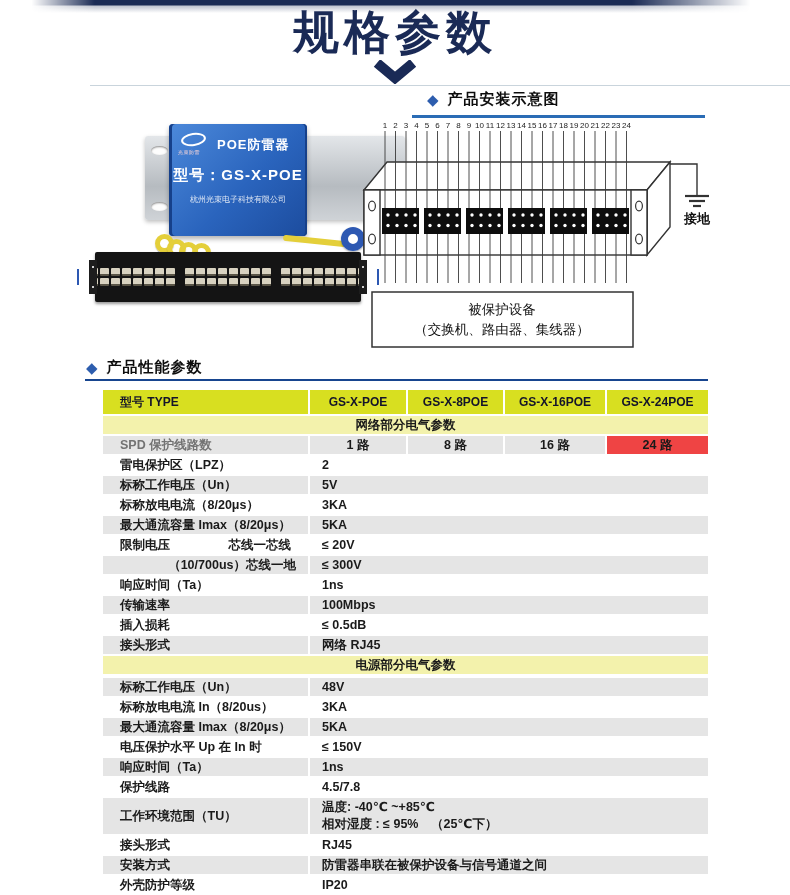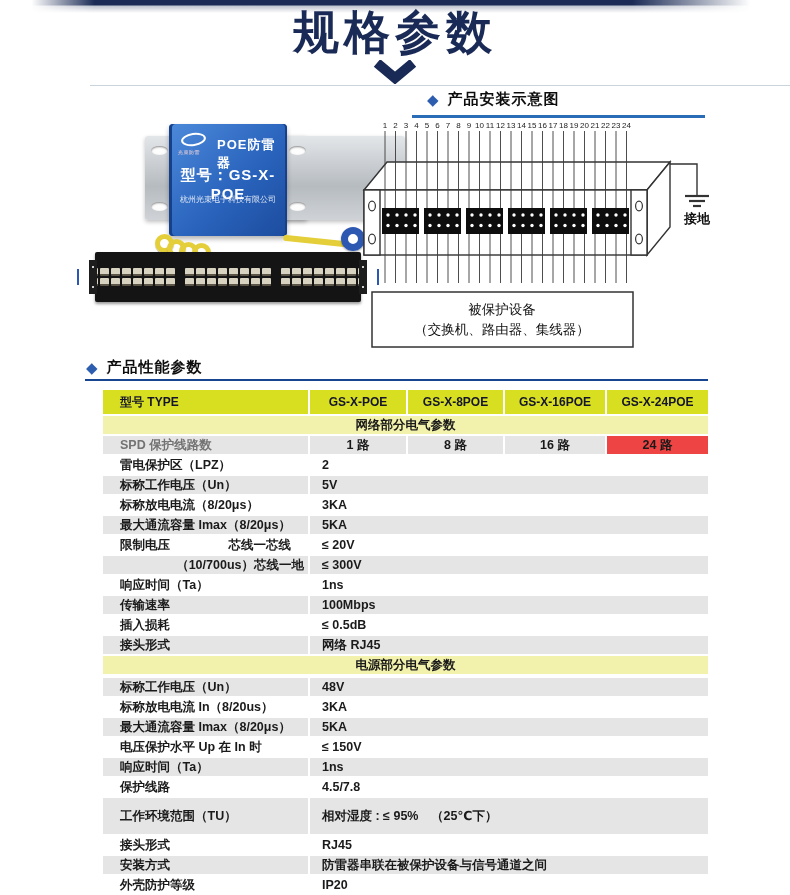--- a/index.html
+++ b/index.html
@@ -27,21 +27,21 @@
   .sec2 { top:358px; left:86px; }
   .sec2-underline { position:absolute; top:379px; left:85px; width:623px; height:2px; background:#17458f; }
 
   
   .device-photo { position:absolute; left:95px; top:122px; width:272px; height:136px; }
   .flange { position:absolute; left:50px; top:14px; width:162px; height:84px; border-radius:3px;
     background:linear-gradient(180deg,#e3e6e9,#b6bbc0 60%,#cfd3d7); box-shadow:0 2px 4px rgba(0,0,0,.25); }
   .flange.right { left:150px; width:160px; }
   .hole { position:absolute; width:17px; height:9px; background:#fdfdfd; border-radius:50%;
     box-shadow:inset 0 1px 2px rgba(0,0,0,.45); }
-  .dev-box { position:absolute; left:74px; top:2px; width:118px; height:112px; border-radius:4px;
+  .dev-box { position:absolute; left:74px; top:2px; width:138px; height:112px; border-radius:4px;
     background:linear-gradient(135deg,#4c89da 0%,#2a64bd 55%,#1c4c9e 100%);
     box-shadow:inset 3px 0 0 #16408a, inset -2px 0 0 #16408a, 0 3px 5px rgba(0,0,0,.3); }
   .dev-logo { position:absolute; left:12px; top:9px; width:25px; height:13px;
     border:2px solid #fff; border-radius:50%; transform:rotate(-8deg); }
   .dev-logo-text { position:absolute; left:9px; top:25px; font-size:5px; color:#ffd9d9; letter-spacing:.5px; }
   .dev-name { position:absolute; left:48px; top:12px; font-size:13px; font-weight:700; color:#fff; letter-spacing:1px; }
   .dev-model { position:absolute; left:0; top:42px; width:100%; text-align:center;
     font-size:15px; font-weight:700; color:#fff; letter-spacing:1px; }
   .dev-company { position:absolute; left:0; top:70px; width:100%; text-align:center;
     font-size:8px; color:rgba(255,255,255,.85); }
@@ -74,21 +74,21 @@
     font-size:12.5px; }
   .tr.models { grid-template-columns:205px 96px 95px 100px 101px; height:24px; font-size:12px; }
   .tr.tall { height:36px; }
   .td { display:flex; align-items:center; background:transparent; min-width:0; }
   .tr.g .td { background:#e5e5e5; }
   .tr.models .td { background:#d8df20; font-weight:700; color:#14142a; }
   .td.lbl { padding:0 17px; font-weight:600; }
   .td.val { padding:0 12px; font-weight:600; }
   .td.ctr { justify-content:center; padding:0; }
   .td.split { justify-content:space-between; }
-  .td.lbl-right { justify-content:flex-end; padding-right:4px;text-align:center; }
+  .td.lbl-right { justify-content:flex-end; padding-right:12px;text-align:center; }
   .tr.section { display:flex; height:18px; margin-bottom:2px; }
   .tr.section .td { flex:1; justify-content:center; background:#f3f2ac; font-weight:700; font-size:12.5px; }
   .tr.power-section { margin-top:2px; margin-bottom:4px; }
   .td.val .two-line { line-height:1.35; font-weight:600; }
 </style>
 </head>
 <body>
 
 <div class="page">
 
@@ -419,20 +419,21 @@
       <div class="td val">1ns</div>
     </div>
     <div class="tr">
       <div class="td lbl">保护线路</div>
       <div class="td val">4.5/7.8</div>
     </div>
     <div class="tr g tall">
       <div class="td lbl">工作环境范围（TU）</div>
       <div class="td val">
         <div class="two-line">
+          <div>温度: -40℃ ~+85℃</div>
           <div>相对湿度 : ≤ 95%　（25℃下）</div>
         </div>
       </div>
     </div>
     <div class="tr">
       <div class="td lbl">接头形式</div>
       <div class="td val">RJ45</div>
     </div>
     <div class="tr g">
       <div class="td lbl">安装方式</div>

